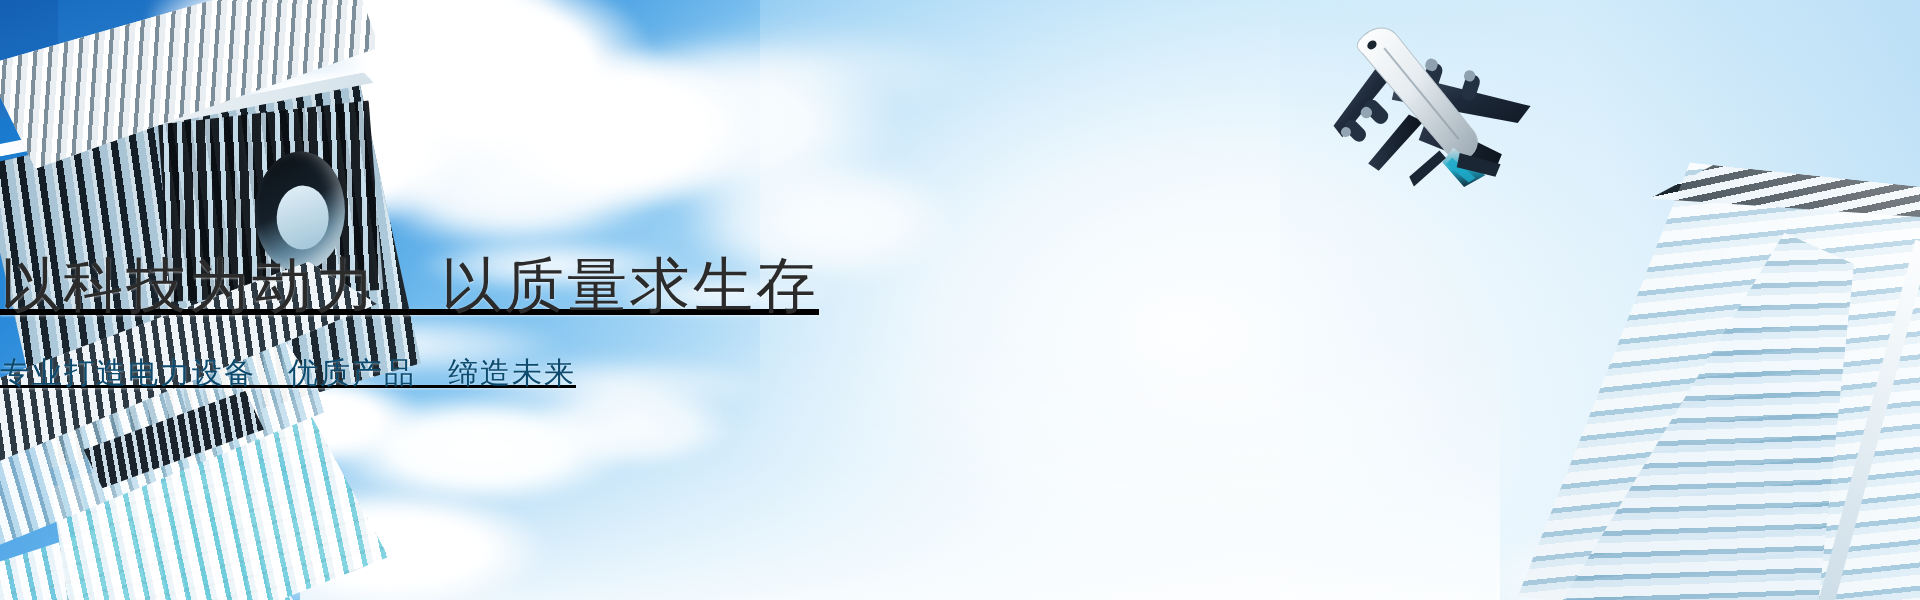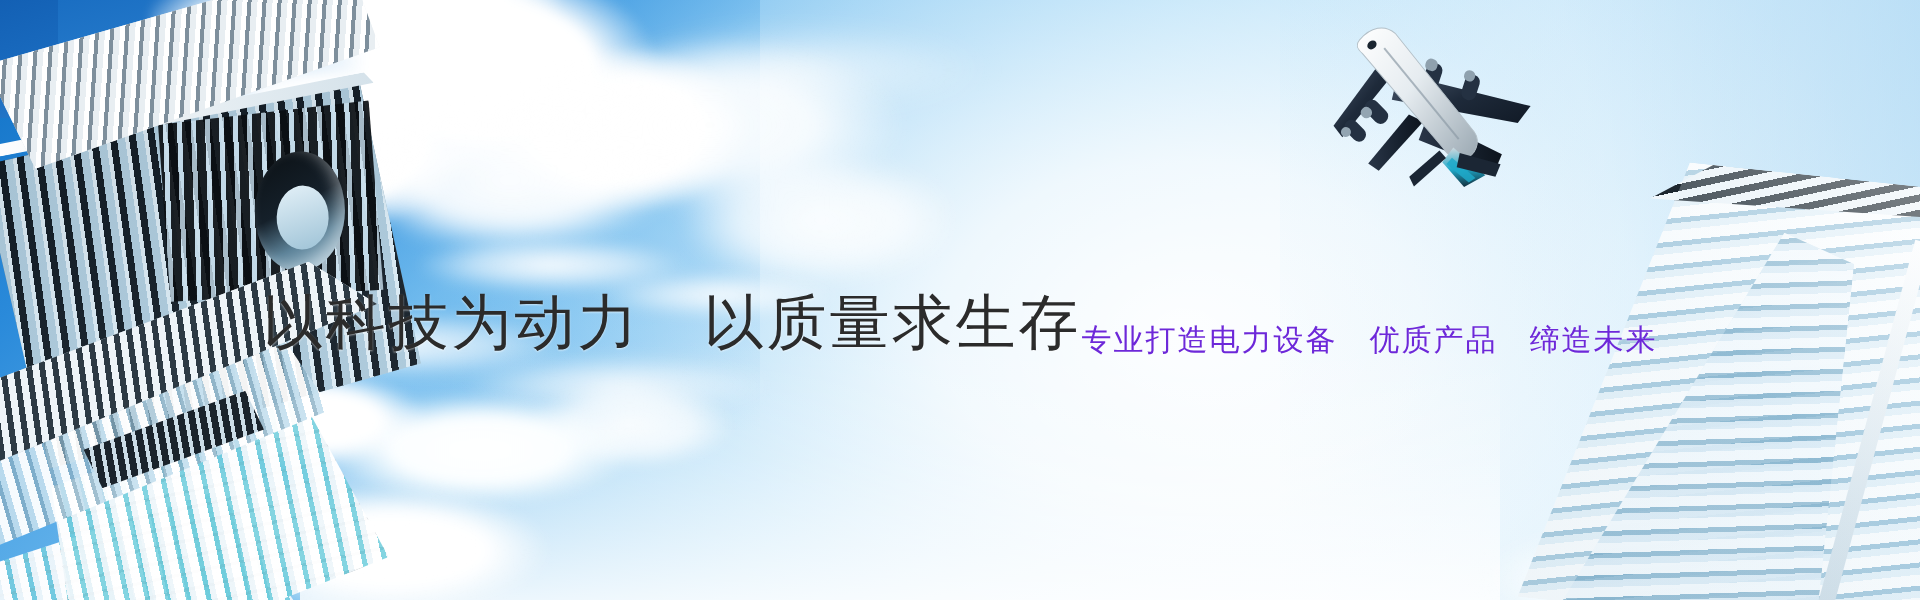--- a/index.html
+++ b/index.html
@@ -260,41 +260,42 @@
 
   
   .plane{
     position:absolute; left:1330px; top:8px; width:230px; height:185px;
     transform:rotate(-4deg);
   }
 
   
   .text-wrap{
     position:absolute; left:0; top:0; width:1920px; height:600px;
-    display:flex; flex-direction:row;
-    align-items:center; justify-content:center;
+    display:flex; flex-direction:column;
+    align-items:flex-start; justify-content:center;
     padding-top:46px;
     pointer-events:none;
+    text-decoration:underline;
   }
   .headline{
     font-size:60px;
     font-weight:500;
     letter-spacing:3px;
     color:#2b2b2b;
     white-space:pre;
     line-height:1.12;
     text-shadow:0 1px 2px rgba(255,255,255,0.55);
     pointer-events:auto;
   }
   .subhead{
     margin-top:34px;
     font-size:30px;
     font-weight:500;
     letter-spacing:2px;
-    color:#6d28d9;
+    color:#0c4a6e;
     white-space:pre;
     text-shadow:0 1px 2px rgba(255,255,255,0.5);
     pointer-events:auto;
   }
 </style>
 </head>
 <body>
 
 <div id="banner">
 

